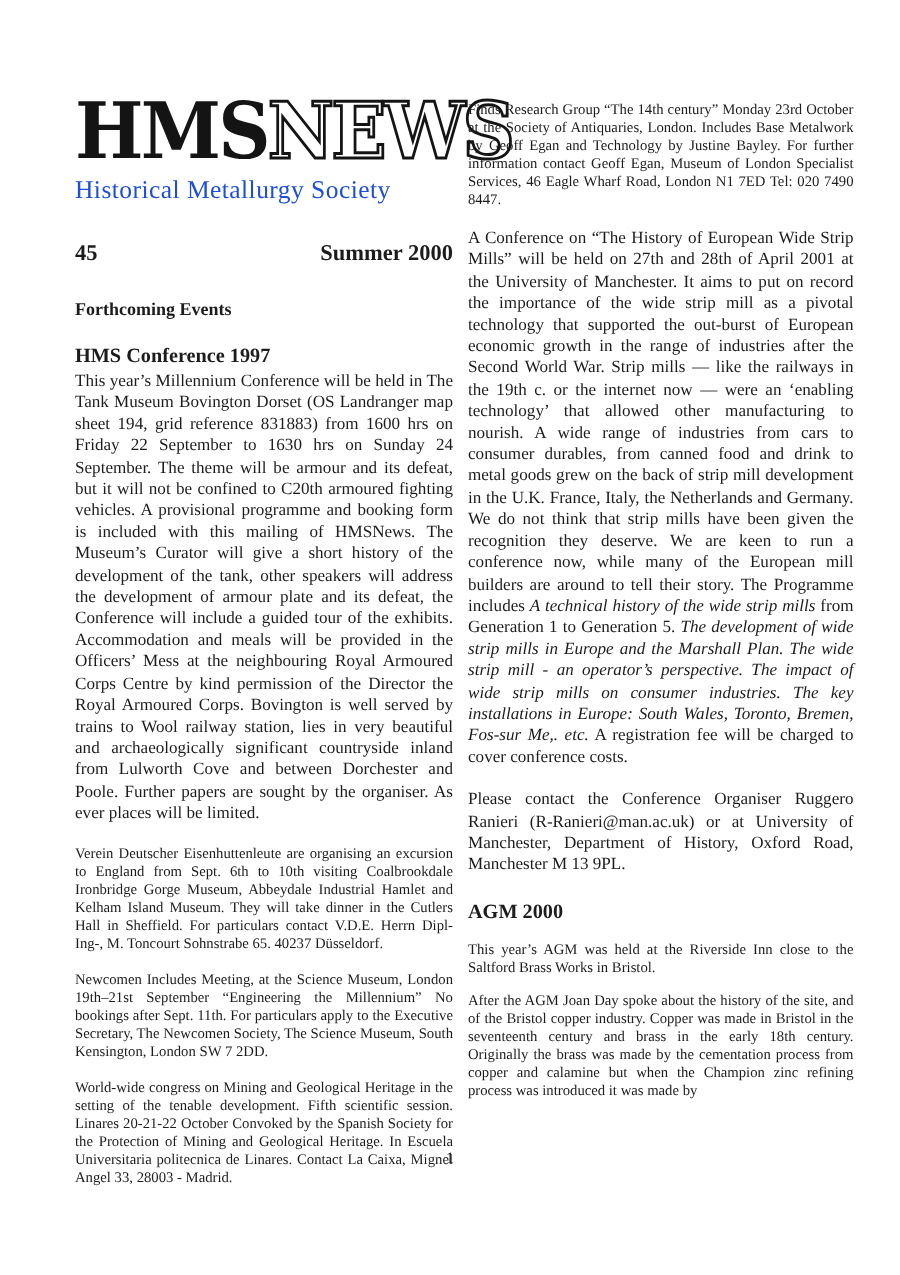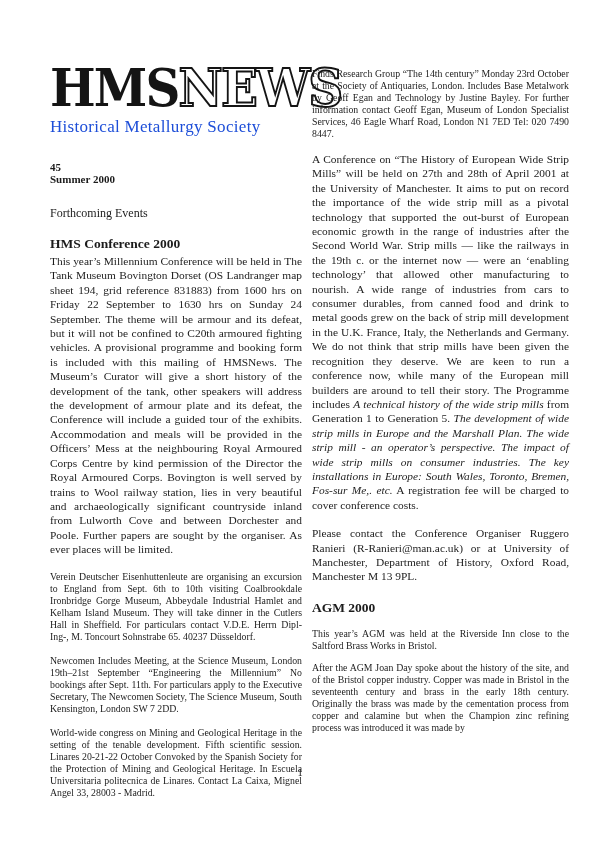--- a/index.html
+++ b/index.html
@@ -40,27 +40,26 @@
     font-size: 17px;
     letter-spacing: 0.3px;
     margin-top: 3px;
     color: #1d4ed8;
   }
   .issue-line {
     display: flex;
     justify-content: space-between;
     align-items: baseline;
     font-weight: 700;
-    font-size: 11px;
+    font-size: 15px;
     margin-top: 24px;
-    flex-direction: column;
   }
 
   .section-heading {
-    font-weight: 400;
+    font-weight: 700;
     font-size: 12px;
     margin-top: 21px;
   }
   .article-heading {
     font-weight: 700;
     font-size: 13.5px;
     margin-top: 15px;
   }
 
   p { margin: 0; }
@@ -96,21 +95,21 @@
 
     <div class="society">Historical Metallurgy Society</div>
 
     <div class="issue-line">
       <span>45</span>
       <span>Summer 2000</span>
     </div>
 
     <div class="section-heading">Forthcoming Events</div>
 
-    <div class="article-heading">HMS Conference 2000</div>
+    <div class="article-heading">HMS Conference 1997</div>
     <p class="body mt2"><span class="run-n">This year’s Millennium Conference will be held in </span><span class="run-b">The Tank Museum Bovington Dorset</span><span class="run-n"> (OS Landranger map sheet 194, grid reference 831883) from 1600 hrs on Friday 22 September to 1630 hrs on Sunday 24 September. The theme will be armour and its defeat, but it will not be confined to C20th armoured fighting vehicles. A provisional programme and booking form is included with this mailing of HMSNews. The Museum’s Curator will give a short history of the development of the tank, other speakers will address the development of armour plate and its defeat, the Conference will include a guided tour of the exhibits. Accommodation and meals will be provided in the Officers’ Mess at the neighbouring Royal Armoured Corps Centre by kind permission of the Director the Royal Armoured Corps. Bovington is well served by trains to Wool railway station, lies in very beautiful and archaeologically significant countryside inland from Lulworth Cove and between Dorchester and Poole. Further papers are sought by the organiser. As ever places will be limited.</span></p>
 
     <p class="small mt14"><span class="run-b">Verein Deutscher Eisenhuttenleute</span><span class="run-n"> are organising an excursion to England from Sept. 6th to 10th visiting Coalbrookdale Ironbridge Gorge Museum, Abbeydale Industrial Hamlet and Kelham Island Museum. They will take dinner in the Cutlers Hall in Sheffield. For particulars contact V.D.E. Herrn Dipl-Ing-, M. Toncourt Sohnstrabe 65. 40237 Düsseldorf.</span></p>
     <p class="small mt12"><span class="run-b">Newcomen Includes Meeting</span><span class="run-n">, at the Science Museum, London 19th–21st September </span><span class="run-b">“Engineering the Millennium”</span><span class="run-n"> No bookings after Sept. 11th. For particulars apply to the Executive Secretary, The Newcomen Society, The Science Museum, South Kensington, London SW 7 2DD.</span></p>
     <p class="small mt12"><span class="run-b">World-wide congress on Mining and Geological Heritage in the setting of the tenable development.</span><span class="run-n"> Fifth scientific session. Linares 20-21-22 October Convoked by the Spanish Society for the Protection of Mining and Geological Heritage. In Escuela Universitaria politecnica de Linares. Contact La Caixa, Mignel Angel 33, 28003 - Madrid.</span></p>
 
   </div>
 
   <div class="col col-right">
 

